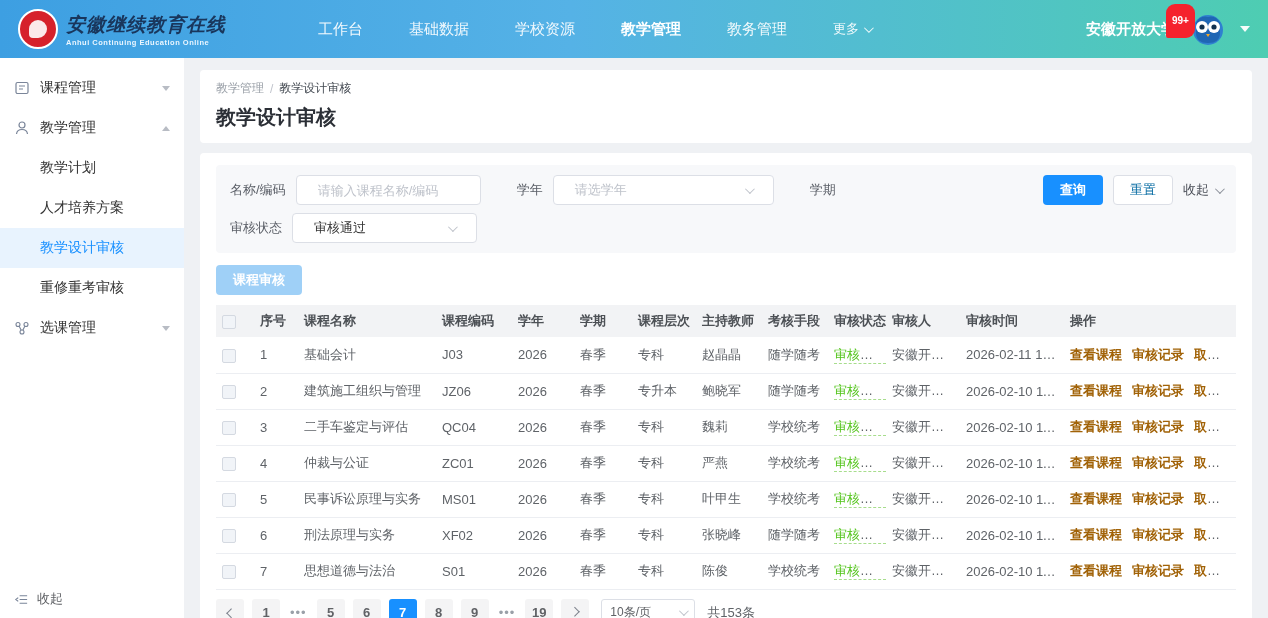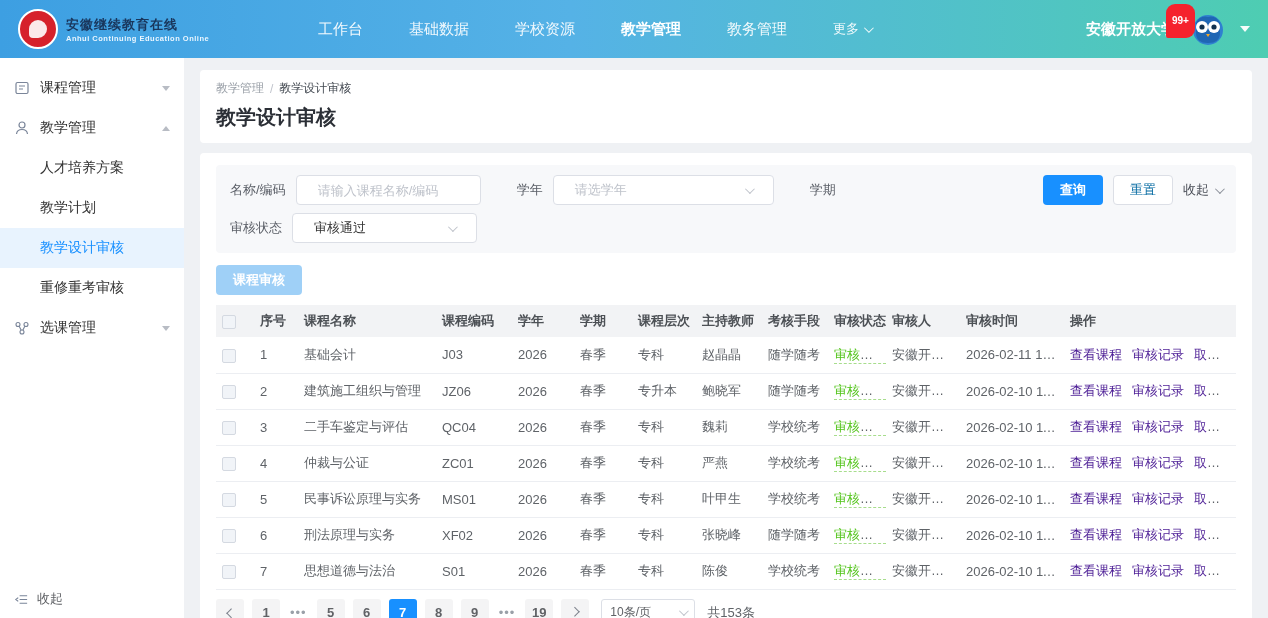--- a/index.html
+++ b/index.html
@@ -9,21 +9,21 @@
   
   .topbar { position:absolute; left:0; top:0; width:1268px; height:58px;
     background:linear-gradient(90deg,#3d9fe2 0%,#55b2e6 45%,#4ecdb2 100%);
     display:flex; align-items:center; padding:0 18px; z-index:30; }
   .logo { display:flex; align-items:center; gap:8px; width:240px; }
   .logo-seal { width:40px; height:40px; border-radius:50%; background:#d6212b;
     border:2px solid #fff; position:relative; flex:0 0 auto; }
   .logo-seal::after { content:""; position:absolute; left:9px; top:9px; width:18px; height:18px;
     border-radius:50% 50% 50% 4px; background:#fff; opacity:.9; }
   .logo-text-cn { font-family:"DejaVu Serif","Liberation Serif",serif; font-weight:bold;
-    font-size:13px; color:#19365c; letter-spacing:1px; white-space:nowrap; }
+    font-style:italic; font-size:19px; color:#19365c; letter-spacing:1px; white-space:nowrap; }
   .logo-text-en { font-size:7.5px; color:#eaf6ff; letter-spacing:.5px; font-weight:bold; }
   .nav { display:flex; align-items:center; gap:46px; margin-left:60px; }
   .nav-item { color:rgba(255,255,255,.92); font-size:15px; cursor:pointer; white-space:nowrap;
     display:flex; align-items:center; gap:5px; }
   .nav-item.active { font-weight:bold; color:#fff; }
   .chev { width:7px; height:7px; border-right:1.5px solid rgba(255,255,255,.9);
     border-bottom:1.5px solid rgba(255,255,255,.9); transform:rotate(45deg) translateY(-2px); }
   .top-right { margin-left:auto; display:flex; align-items:center; gap:14px; }
   .school-name { color:#fff; font-size:15px; font-weight:bold; }
   .avatar-wrap { position:relative; width:36px; height:36px; }
@@ -91,21 +91,21 @@
   
   table { width:100%; border-collapse:collapse; table-layout:fixed; }
   th { background:#f2f3f5; font-size:13px; font-weight:bold; color:#4d5156; height:32px;
     text-align:left; padding:0 6px; white-space:nowrap; }
   td { font-size:13px; color:#5f6368; height:36px; padding:0 6px; border-bottom:1px solid #eceef2;
     white-space:nowrap; overflow:hidden; text-overflow:ellipsis; }
   .c-center { text-align:left; }
   .checkbox { display:inline-block; width:14px; height:14px; border:1px solid #d4d9e1; border-radius:2px;
     background:#f1f4f8; cursor:pointer; vertical-align:middle; }
   .status-pass { color:#52c41a; border-bottom:1px dashed #a7dd8c; padding-bottom:1px; cursor:default; }
-  .action-link { color:#4c1d95; font-weight:normal; cursor:pointer; text-decoration:none; }
+  .action-link { color:#a16207; font-weight:bold; cursor:pointer; text-decoration:none; }
   .action-link + .action-link { margin-left:10px; }
 
   
   .pager { display:flex; align-items:center; gap:8px; margin-top:9px; }
   .pg-btn { min-width:28px; height:28px; padding:0 6px; background:#f4f4f5; border-radius:3px;
     display:inline-flex; align-items:center; justify-content:center; font-size:13px; font-weight:bold;
     color:#606266; cursor:pointer; }
   .pg-btn.active { background:#1890ff; color:#fff; }
   .pg-ellipsis { color:#9aa0a8; font-size:13px; letter-spacing:1px; padding:0 2px; }
   .pg-arrow { width:7px; height:7px; border-right:1.6px solid #7d828c; border-bottom:1.6px solid #7d828c; }
@@ -178,24 +178,24 @@
     </div>
     <div class="menu-group">
       <svg class="g-icon" viewBox="0 0 16 16">
         <circle cx="8" cy="5" r="3" fill="none" stroke="currentColor" stroke-width="1.2"></circle>
         <path d="M2.5 14 Q3 9.5 8 9.5 Q13 9.5 13.5 14" fill="none" stroke="currentColor" stroke-width="1.2"></path>
       </svg>
       <span class="g-label">教学管理</span>
       <span class="tri-up"></span>
     </div>
     <div class="submenu-item">
+      <span>教学计划</span>
+    </div>
+    <div class="submenu-item">
       <span>人才培养方案</span>
-    </div>
-    <div class="submenu-item">
-      <span>教学计划</span>
     </div>
     <div class="submenu-item active">
       <span>教学设计审核</span>
     </div>
     <div class="submenu-item">
       <span>重修重考审核</span>
     </div>
     <div class="menu-group">
       <svg class="g-icon" viewBox="0 0 16 16">
         <circle cx="4" cy="4.5" r="2" fill="none" stroke="currentColor" stroke-width="1.1"></circle>

